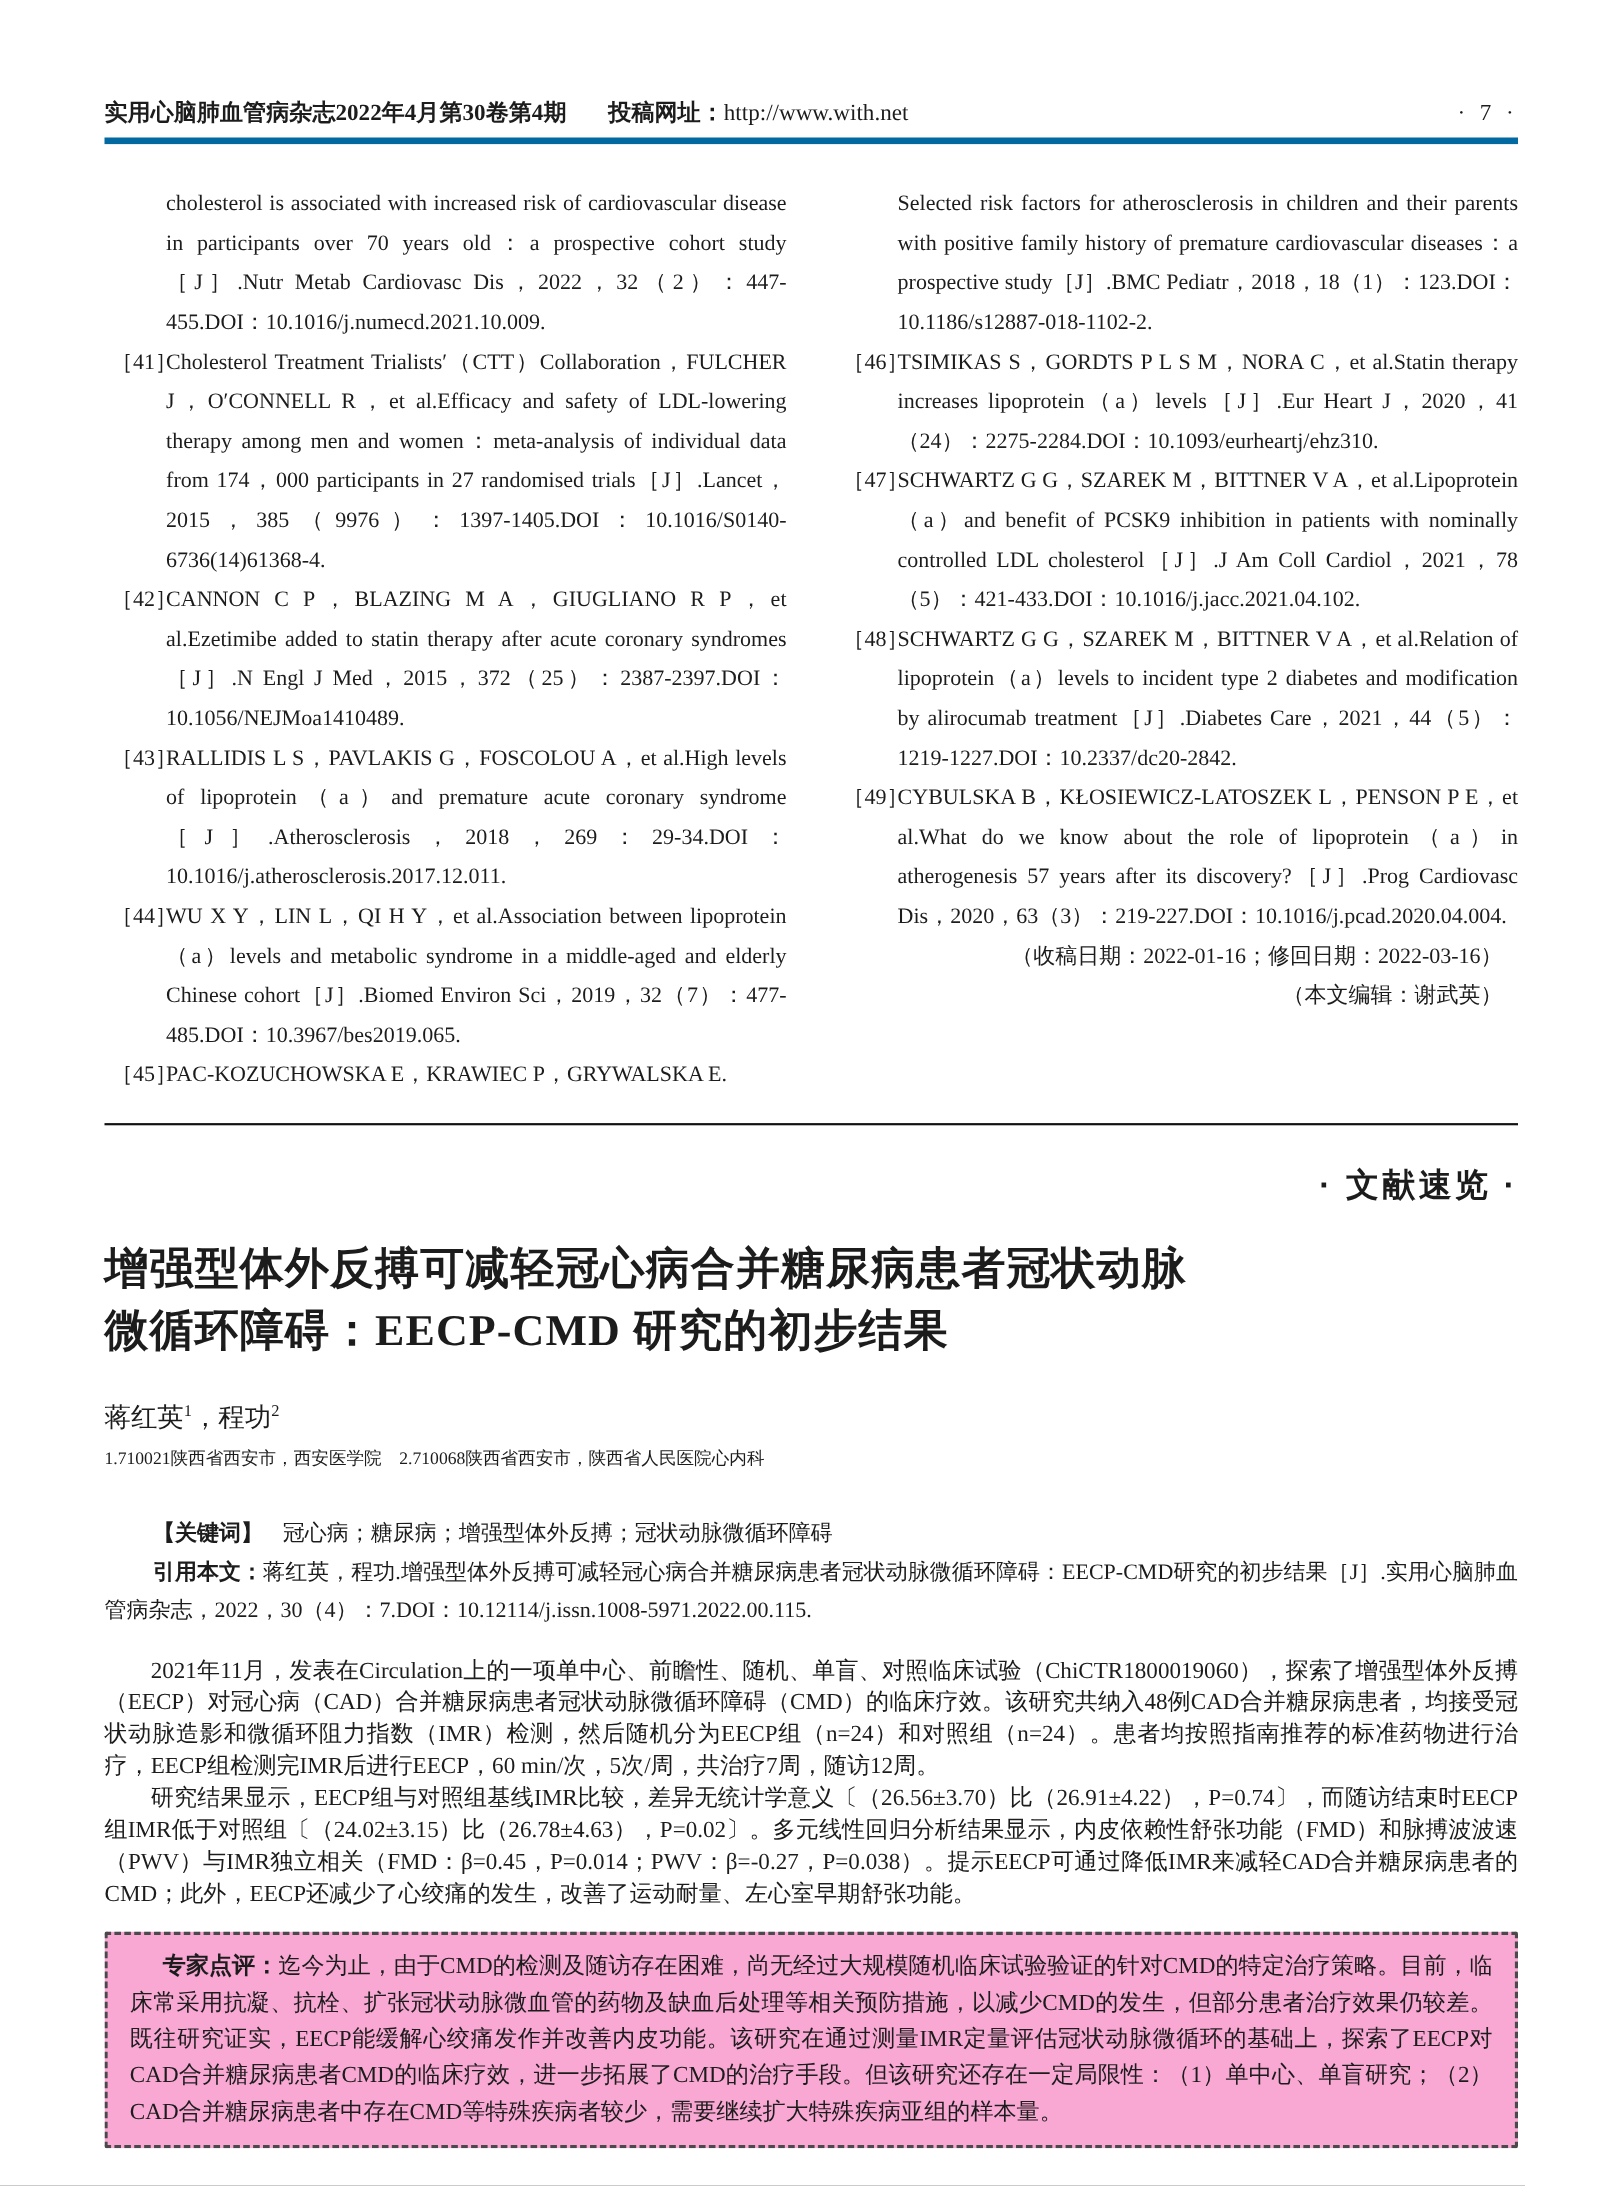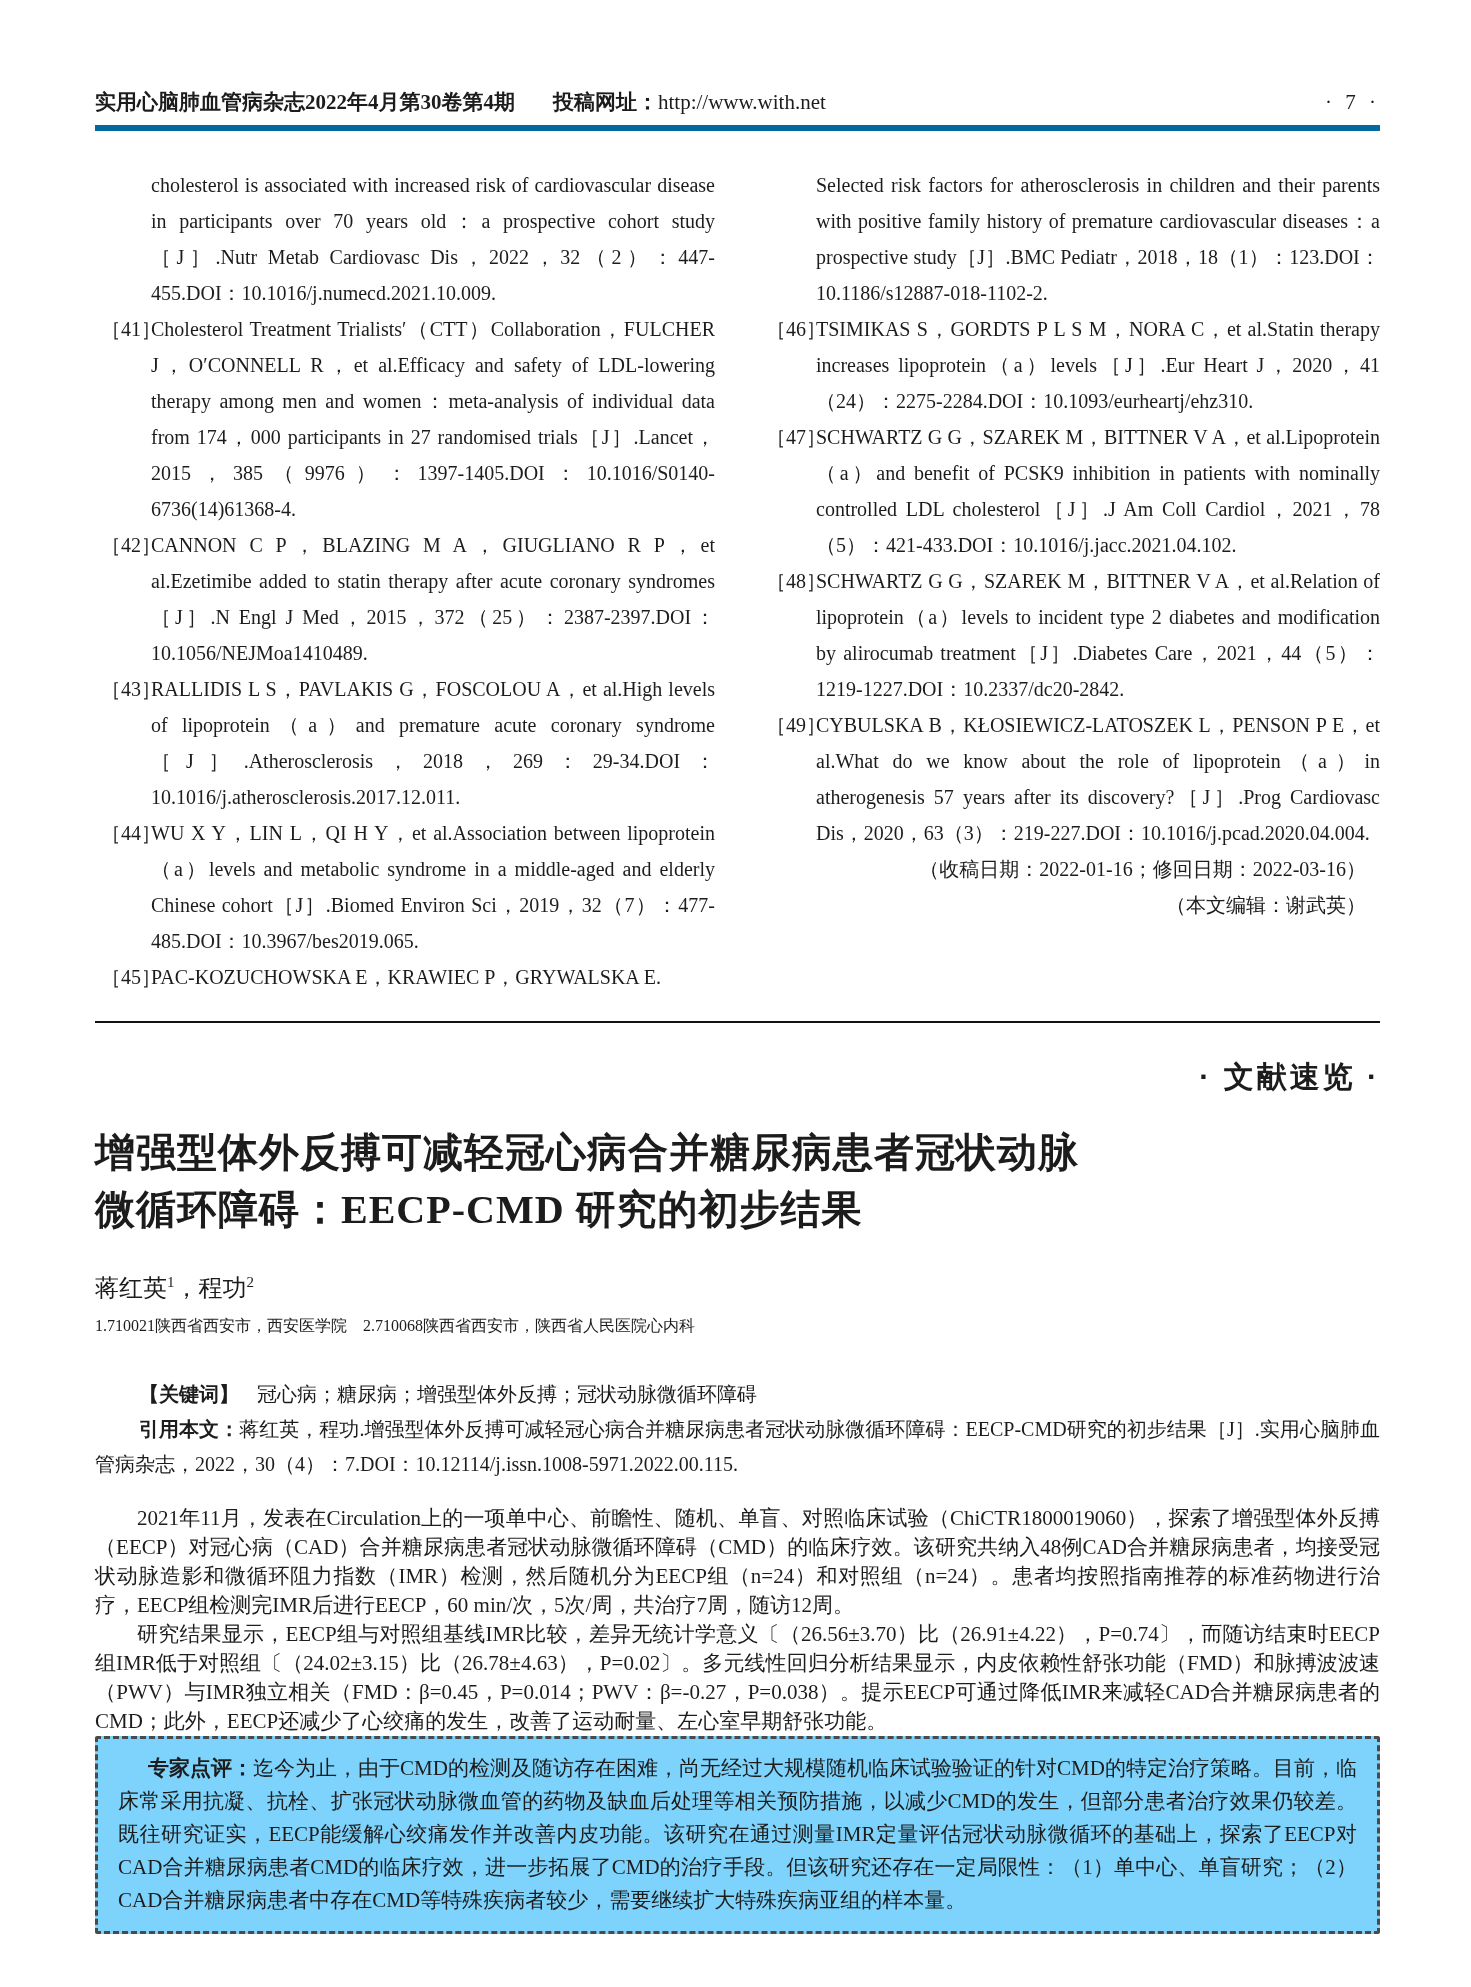--- a/index.html
+++ b/index.html
@@ -57,21 +57,22 @@
   
   .meta{margin-top:40px;font-size:20px;line-height:35px;text-align:justify;}
   .meta p{margin:0;text-indent:30px;}
   .meta .lbl{font-weight:bold;font-family:"Liberation Sans","DejaVu Sans",sans-serif;margin-left:14px;}
   .meta .kw-gap{display:inline-block;width:18px;}
   
   .body-text{margin-top:22px;font-size:21px;line-height:29px;text-align:justify;}
   .body-text p{margin:0;text-indent:42px;}
   
   .expert-box{
-    background:#7dd3fc;
+    margin-top:20px;
+    background:#f9a8d4;
     border:3px dashed #4a4a4a;
     border-radius:2px;
     padding:12px 20px 14px 20px;
     font-size:21px;line-height:33px;
     text-align:justify;
     box-sizing:border-box;
   }
   .expert-box p{margin:0;text-indent:30px;}
   .expert-lbl{font-weight:bold;font-family:"Liberation Sans","DejaVu Sans",sans-serif;}
 </style>

